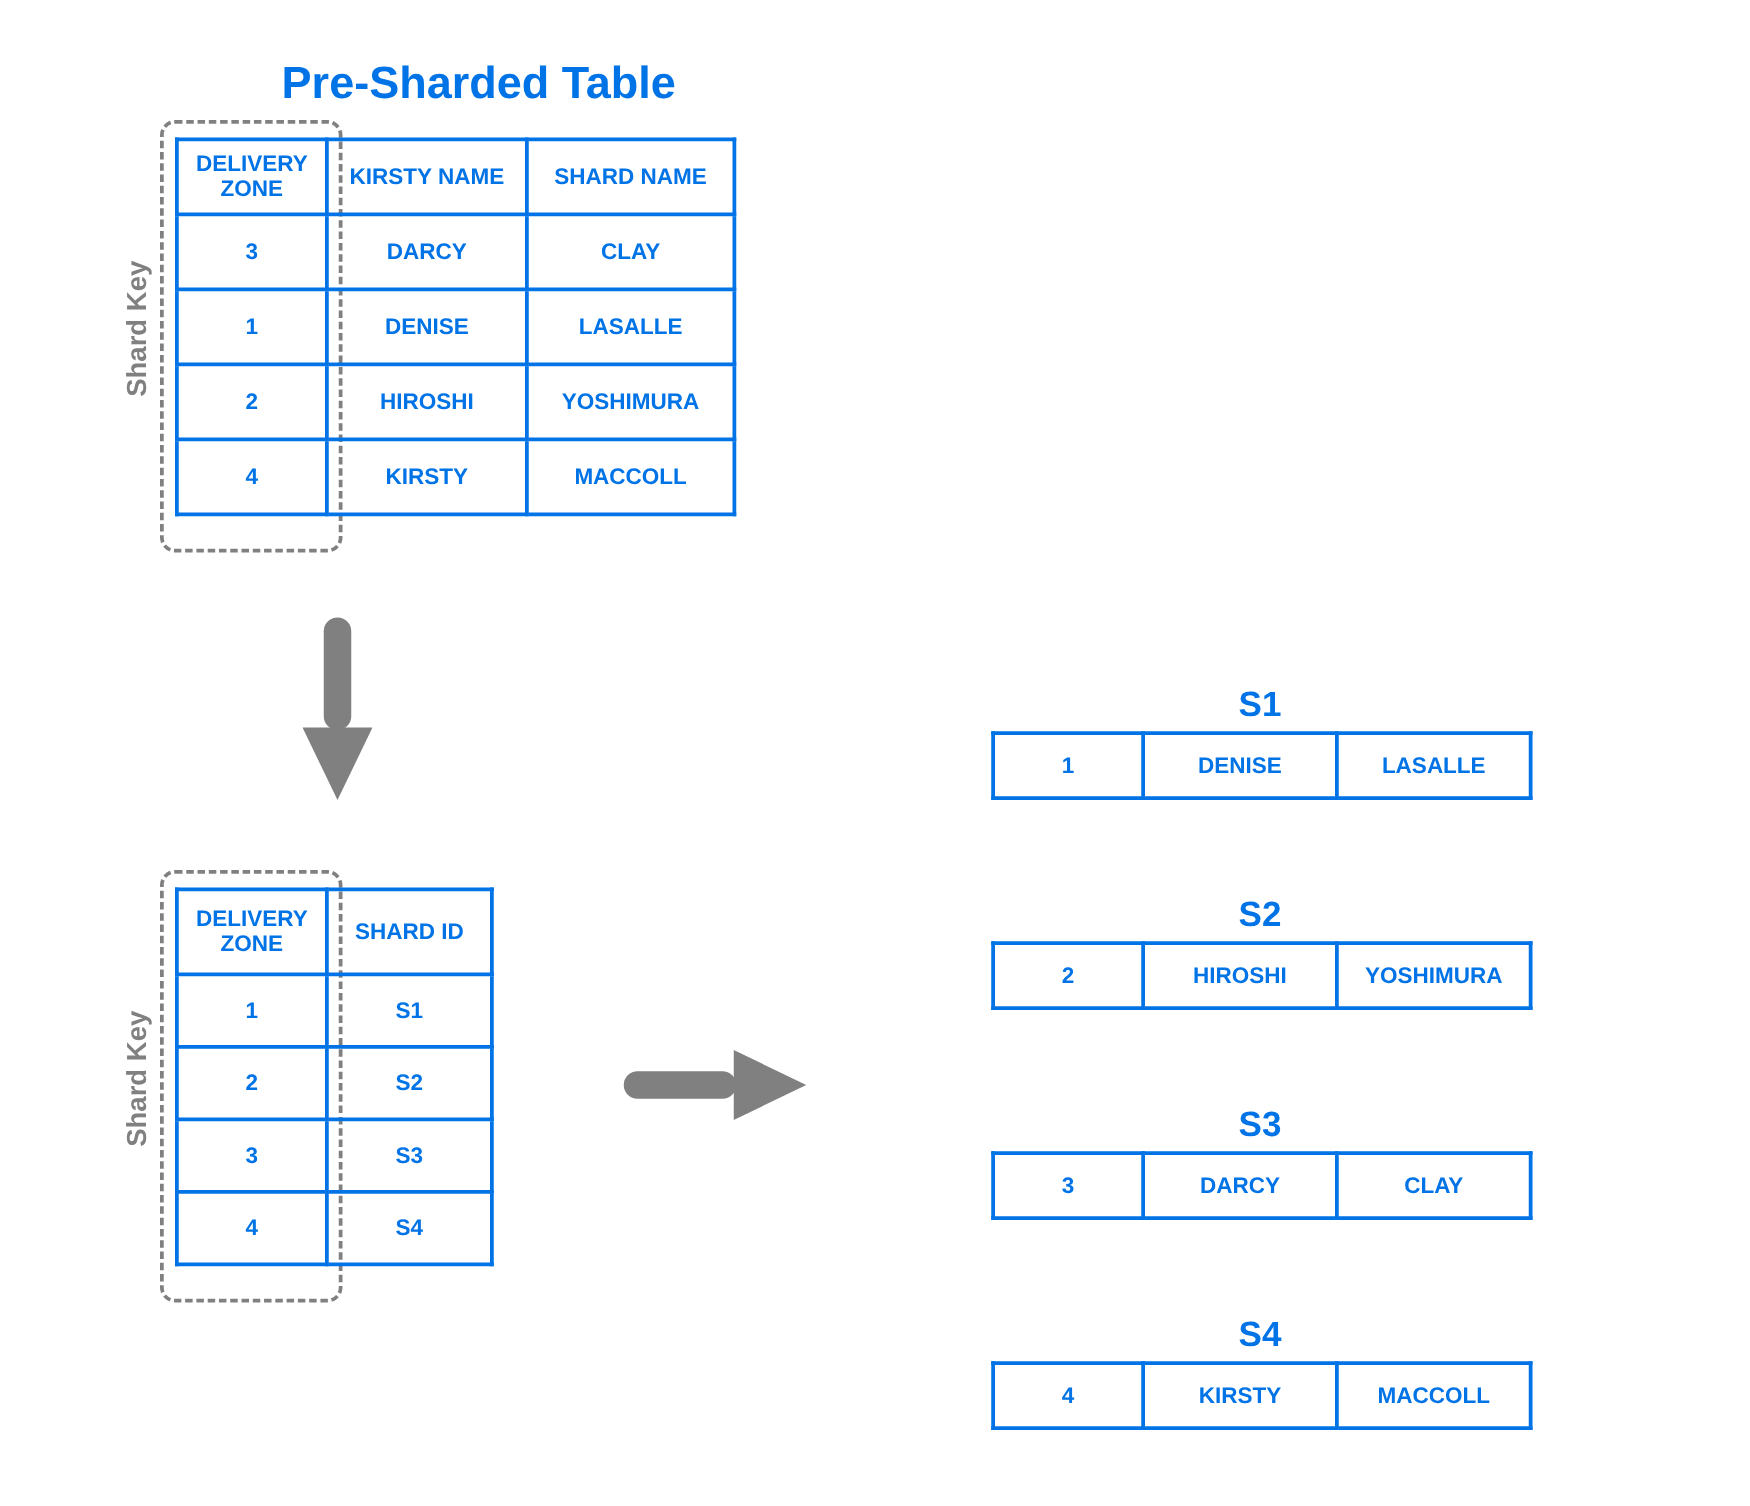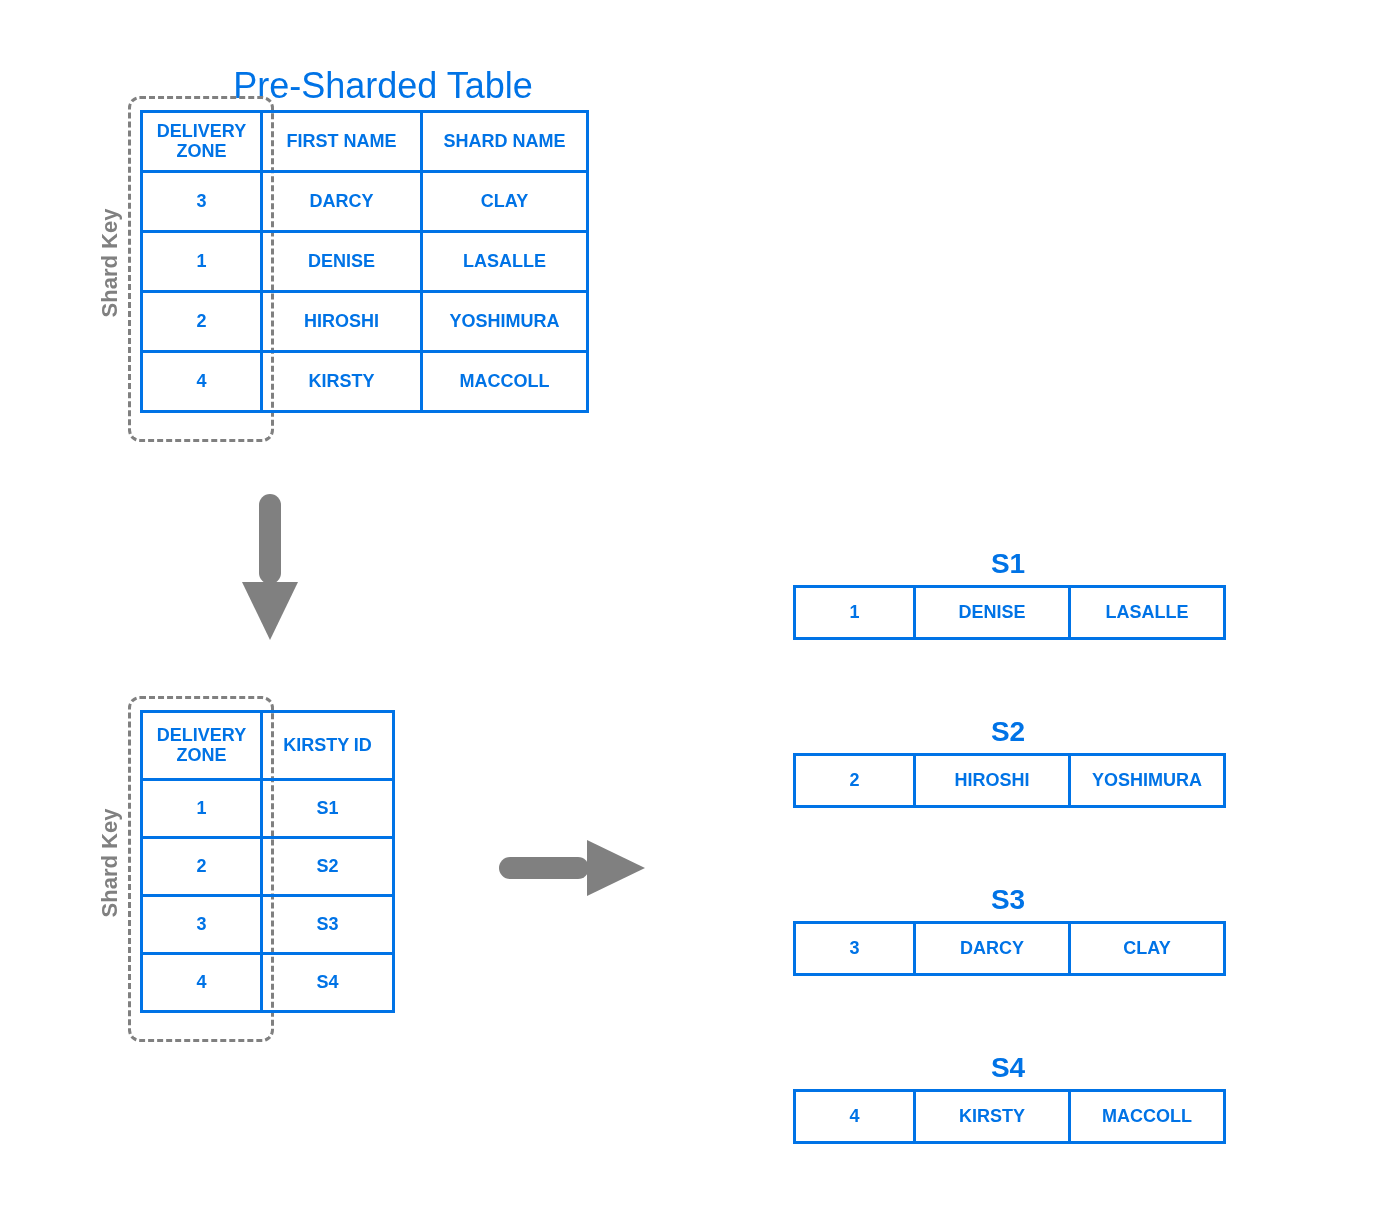--- a/index.html
+++ b/index.html
@@ -9,24 +9,23 @@
     font-family: Arial, Helvetica, sans-serif;
   }
   .canvas {
     position: relative;
     width: 1400px;
     height: 1205px;
   }
   .title {
     position: absolute;
     color: #0073e6;
-    font-weight: 400;
+    font-weight: 700;
     font-size: 36px;
     text-align: center;
-    margin-top: 20px;
   }
   .vlabel {
     position: absolute;
     transform: rotate(-90deg);
     transform-origin: center;
     color: #808080;
     font-weight: 700;
     font-size: 22px;
     white-space: nowrap;
     text-align: center;
@@ -81,21 +80,21 @@
 
   <table class="tbl" style="left:140px; top:110px; width:446px;">
     <colgroup>
         <col style="width:120px">
         <col style="width:160px">
         <col style="width:166px">
       </colgroup>
     <tbody>
         <tr>
       <th>DELIVERY ZONE</th>
-      <th>FIRST NAME</th>
+      <th>KIRSTY NAME</th>
       <th>SHARD NAME</th>
     </tr>
     <tr>
       <td style="height:60px">3</td>
       <td>DARCY</td>
       <td>CLAY</td>
     </tr>
     <tr>
       <td style="height:60px">1</td>
       <td>DENISE</td>
@@ -124,21 +123,21 @@
   <div class="vlabel" style="left:50px; top:850px; width:120px;">Shard Key</div>
 
   <table class="tbl" style="left:140px; top:710px; width:252px;">
     <colgroup>
         <col style="width:120px">
         <col style="width:132px">
       </colgroup>
     <tbody>
         <tr>
       <th style="height:68px">DELIVERY ZONE</th>
-      <th>KIRSTY ID</th>
+      <th>SHARD ID</th>
     </tr>
     <tr>
       <td style="height:58px">1</td>
       <td>S1</td>
     </tr>
     <tr>
       <td style="height:58px">2</td>
       <td>S2</td>
     </tr>
     <tr>

